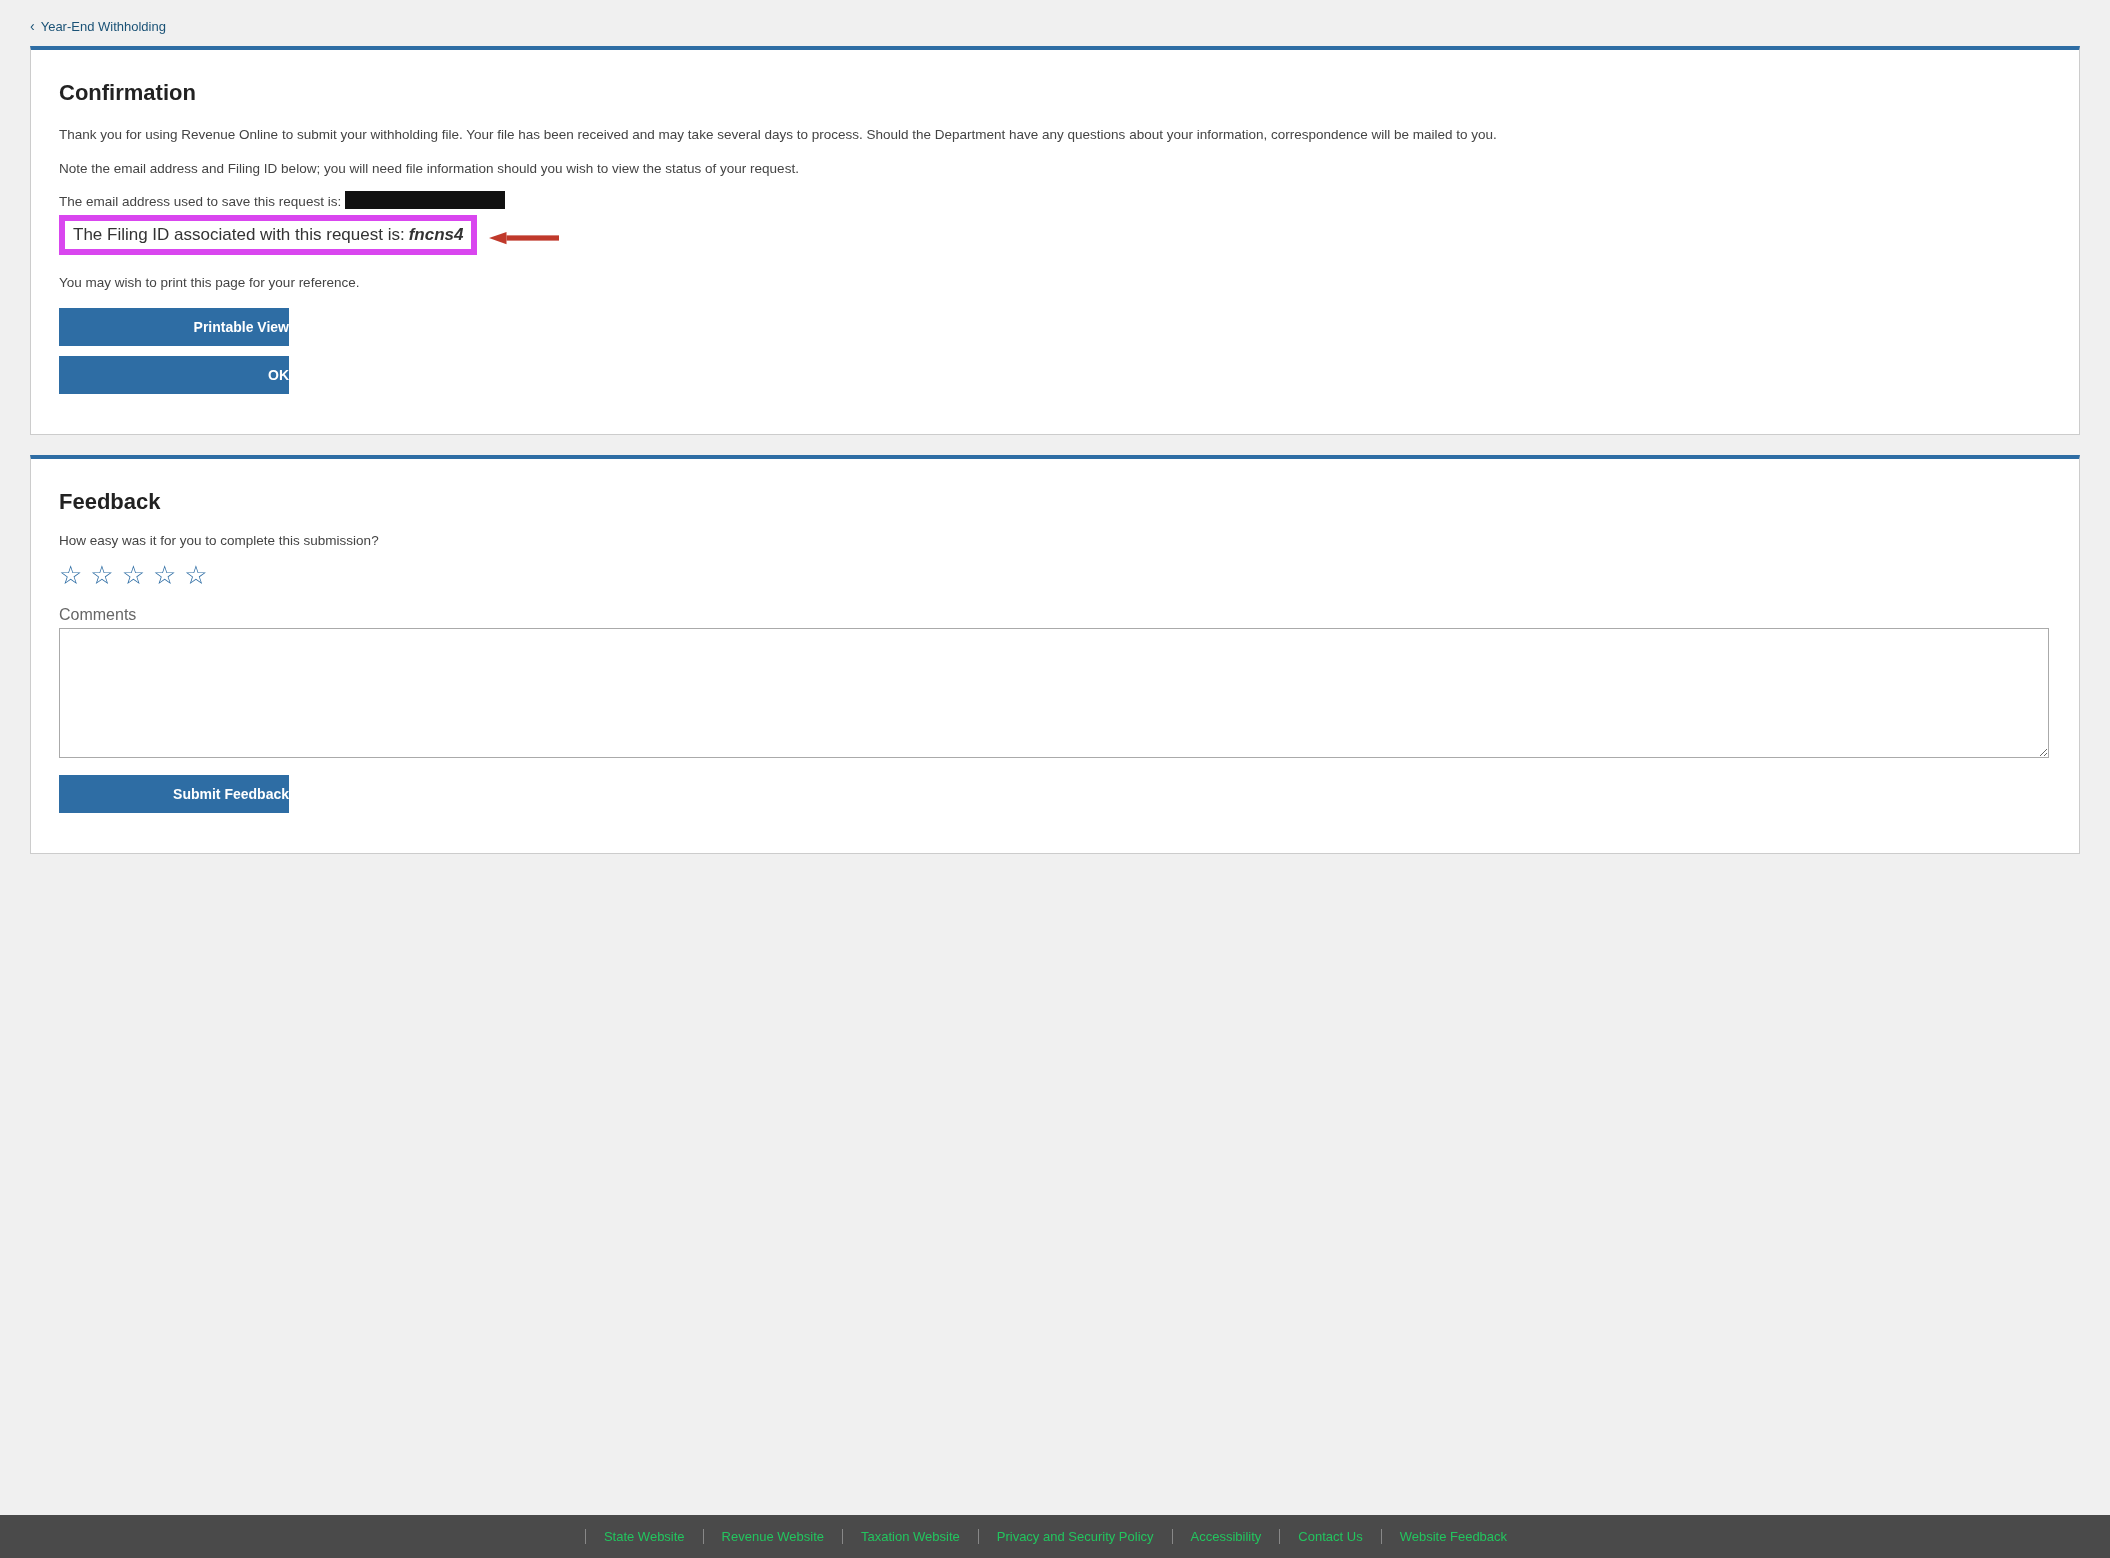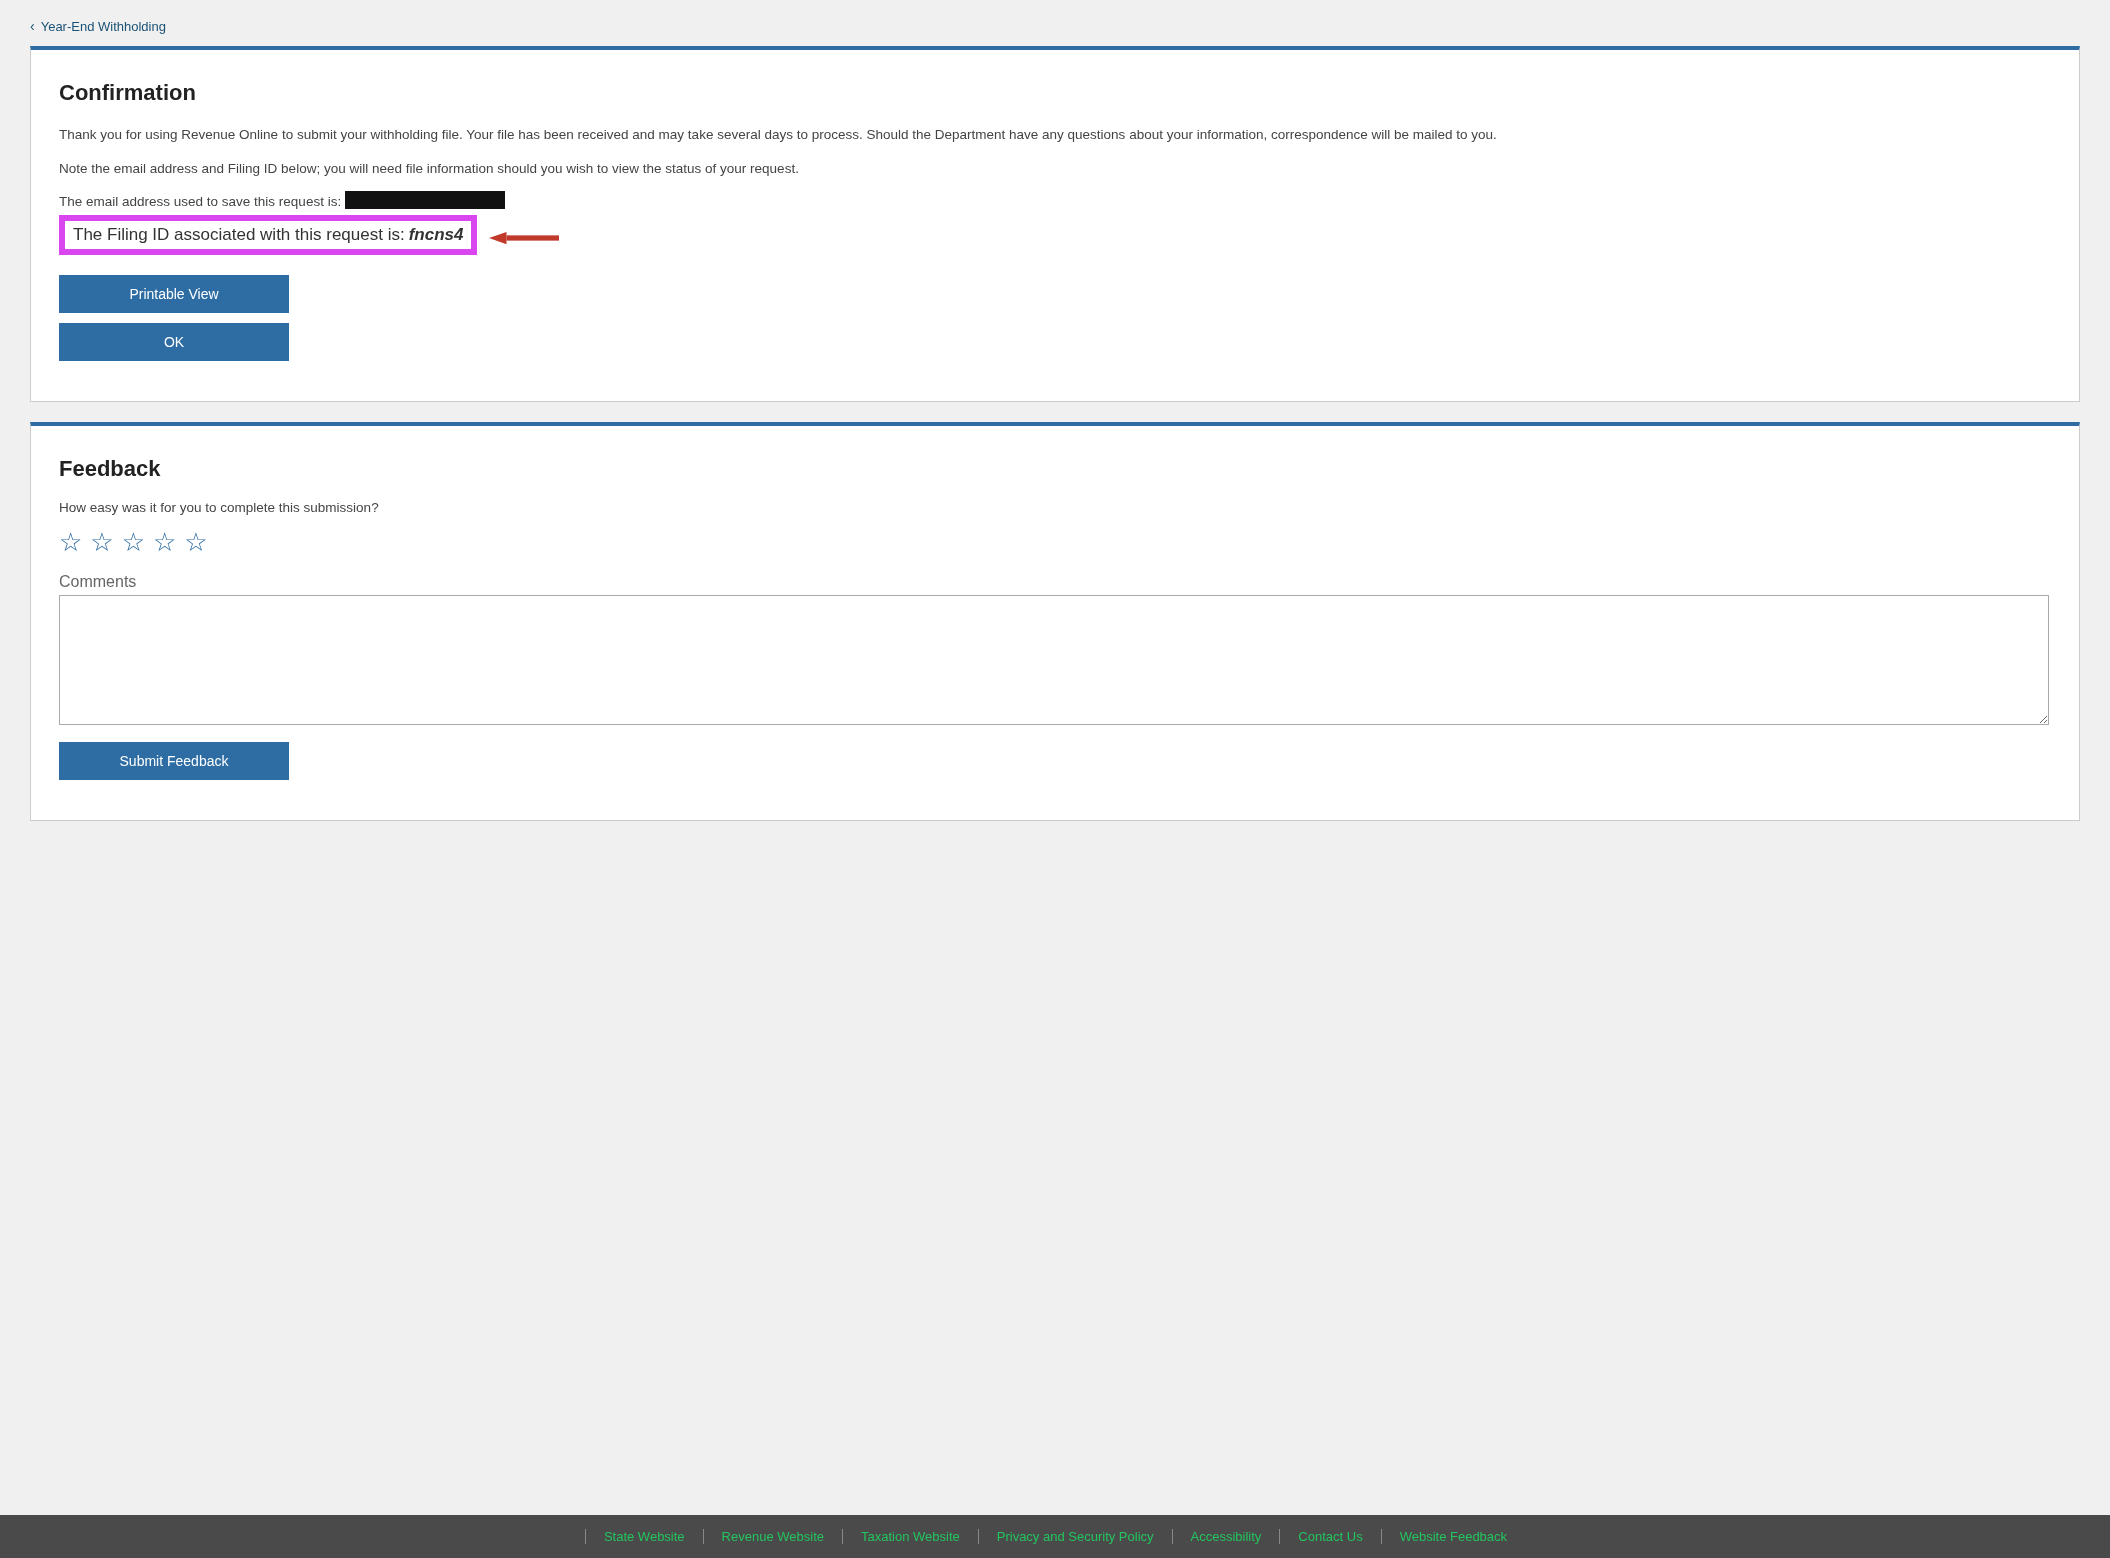--- a/index.html
+++ b/index.html
@@ -113,25 +113,25 @@
       font-size: 13.5px;
       color: #444;
       margin-top: 14px;
       margin-bottom: 18px;
     }
 
     .btn {
       display: block;
       width: 230px;
       padding: 11px 0;
-      text-align: center;
+      text-align: right;
       background-color: #2e6da4;
       color: #fff;
       font-size: 14px;
-      font-weight: normal;
+      font-weight: bold;
       border: none;
       cursor: pointer;
       margin-bottom: 10px;
     }
 
     
     .feedback-question {
       font-size: 13.5px;
       color: #444;
       margin-bottom: 14px;
@@ -221,20 +221,21 @@
       </div>
 
       <div class="arrow-wrapper">
         <svg class="arrow-svg" viewBox="0 0 80 22" xmlns="http://www.w3.org/2000/svg">
           <polygon points="20,4 0,11 20,18" fill="#c0392b"></polygon>
           <rect x="20" y="8" width="60" height="6" fill="#c0392b"></rect>
         </svg>
       </div>
     </div>
 
+    <p class="print-note">You may wish to print this page for your reference.</p>
 
     <button class="btn">Printable View</button>
     <button class="btn">OK</button>
   </div>
 
   <div class="card">
     <div class="card-title">Feedback</div>
 
     <p class="feedback-question">How easy was it for you to complete this submission?</p>
 

